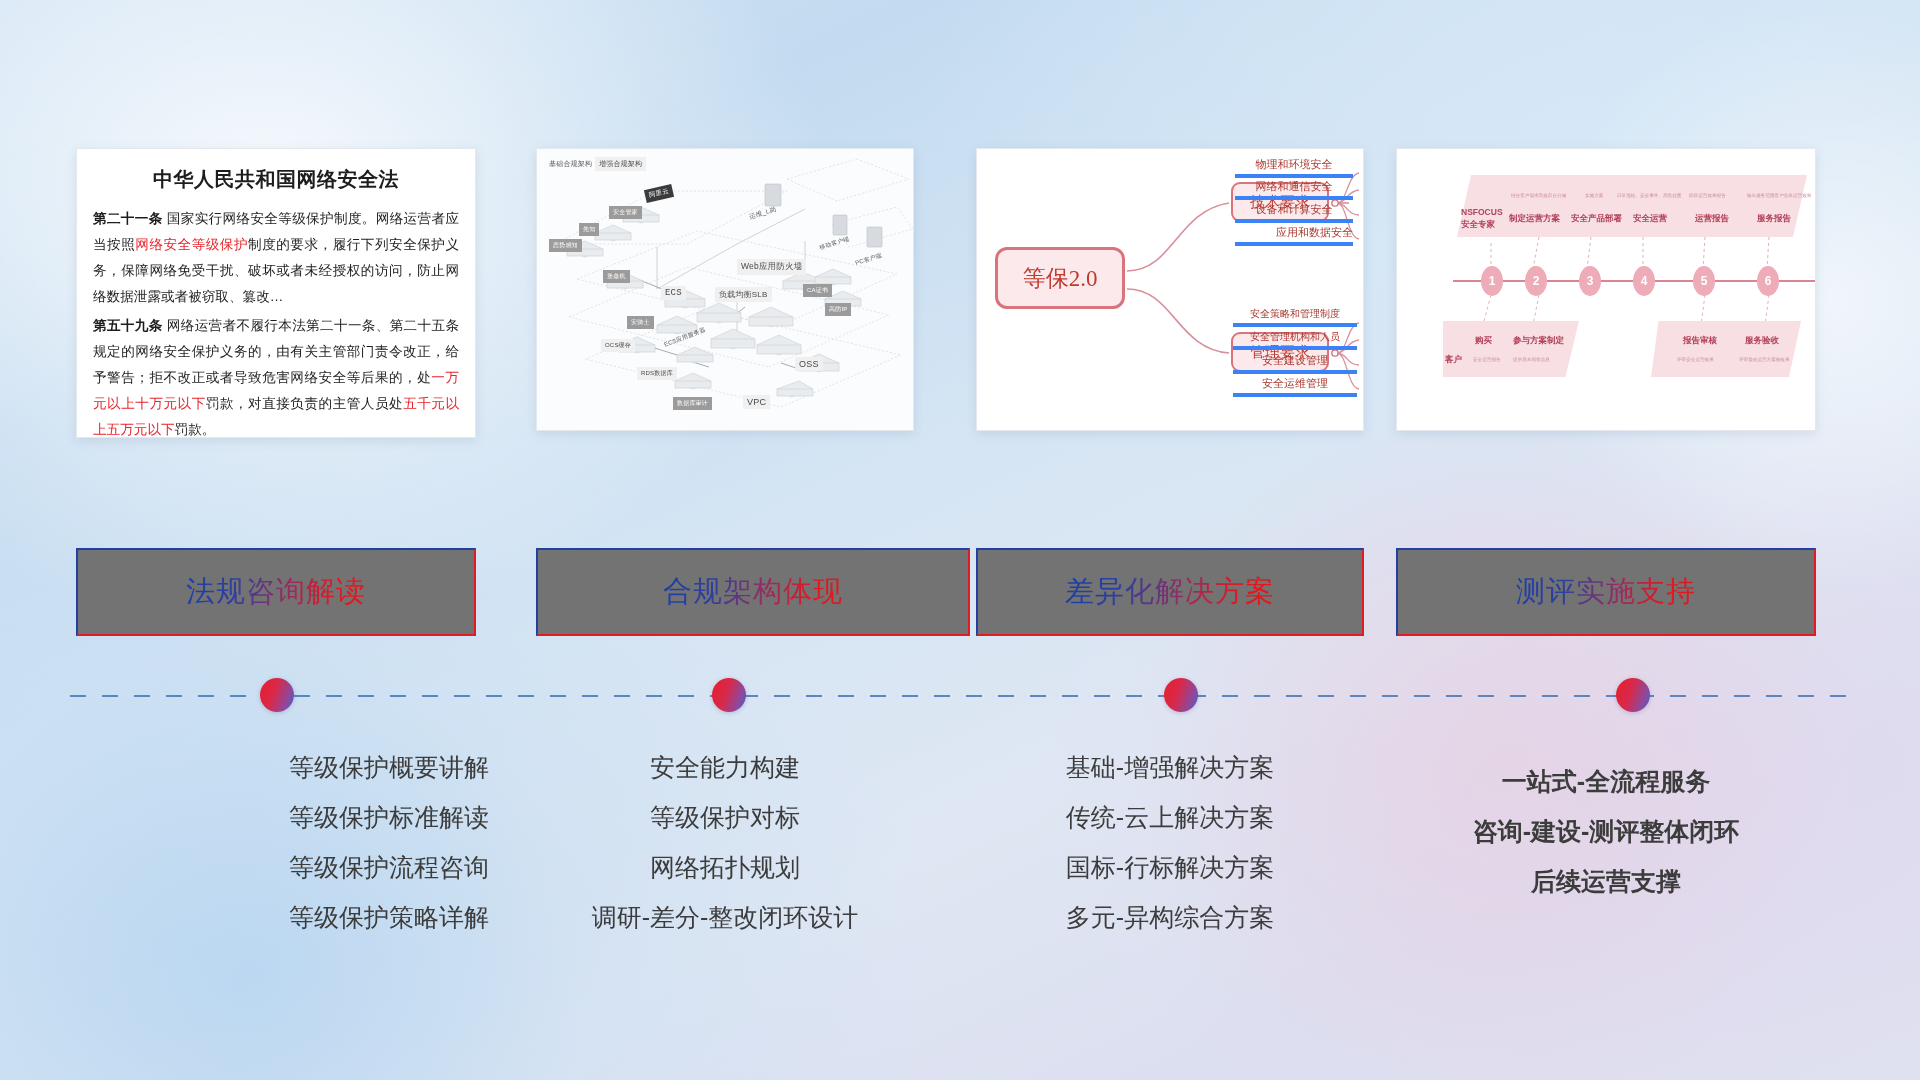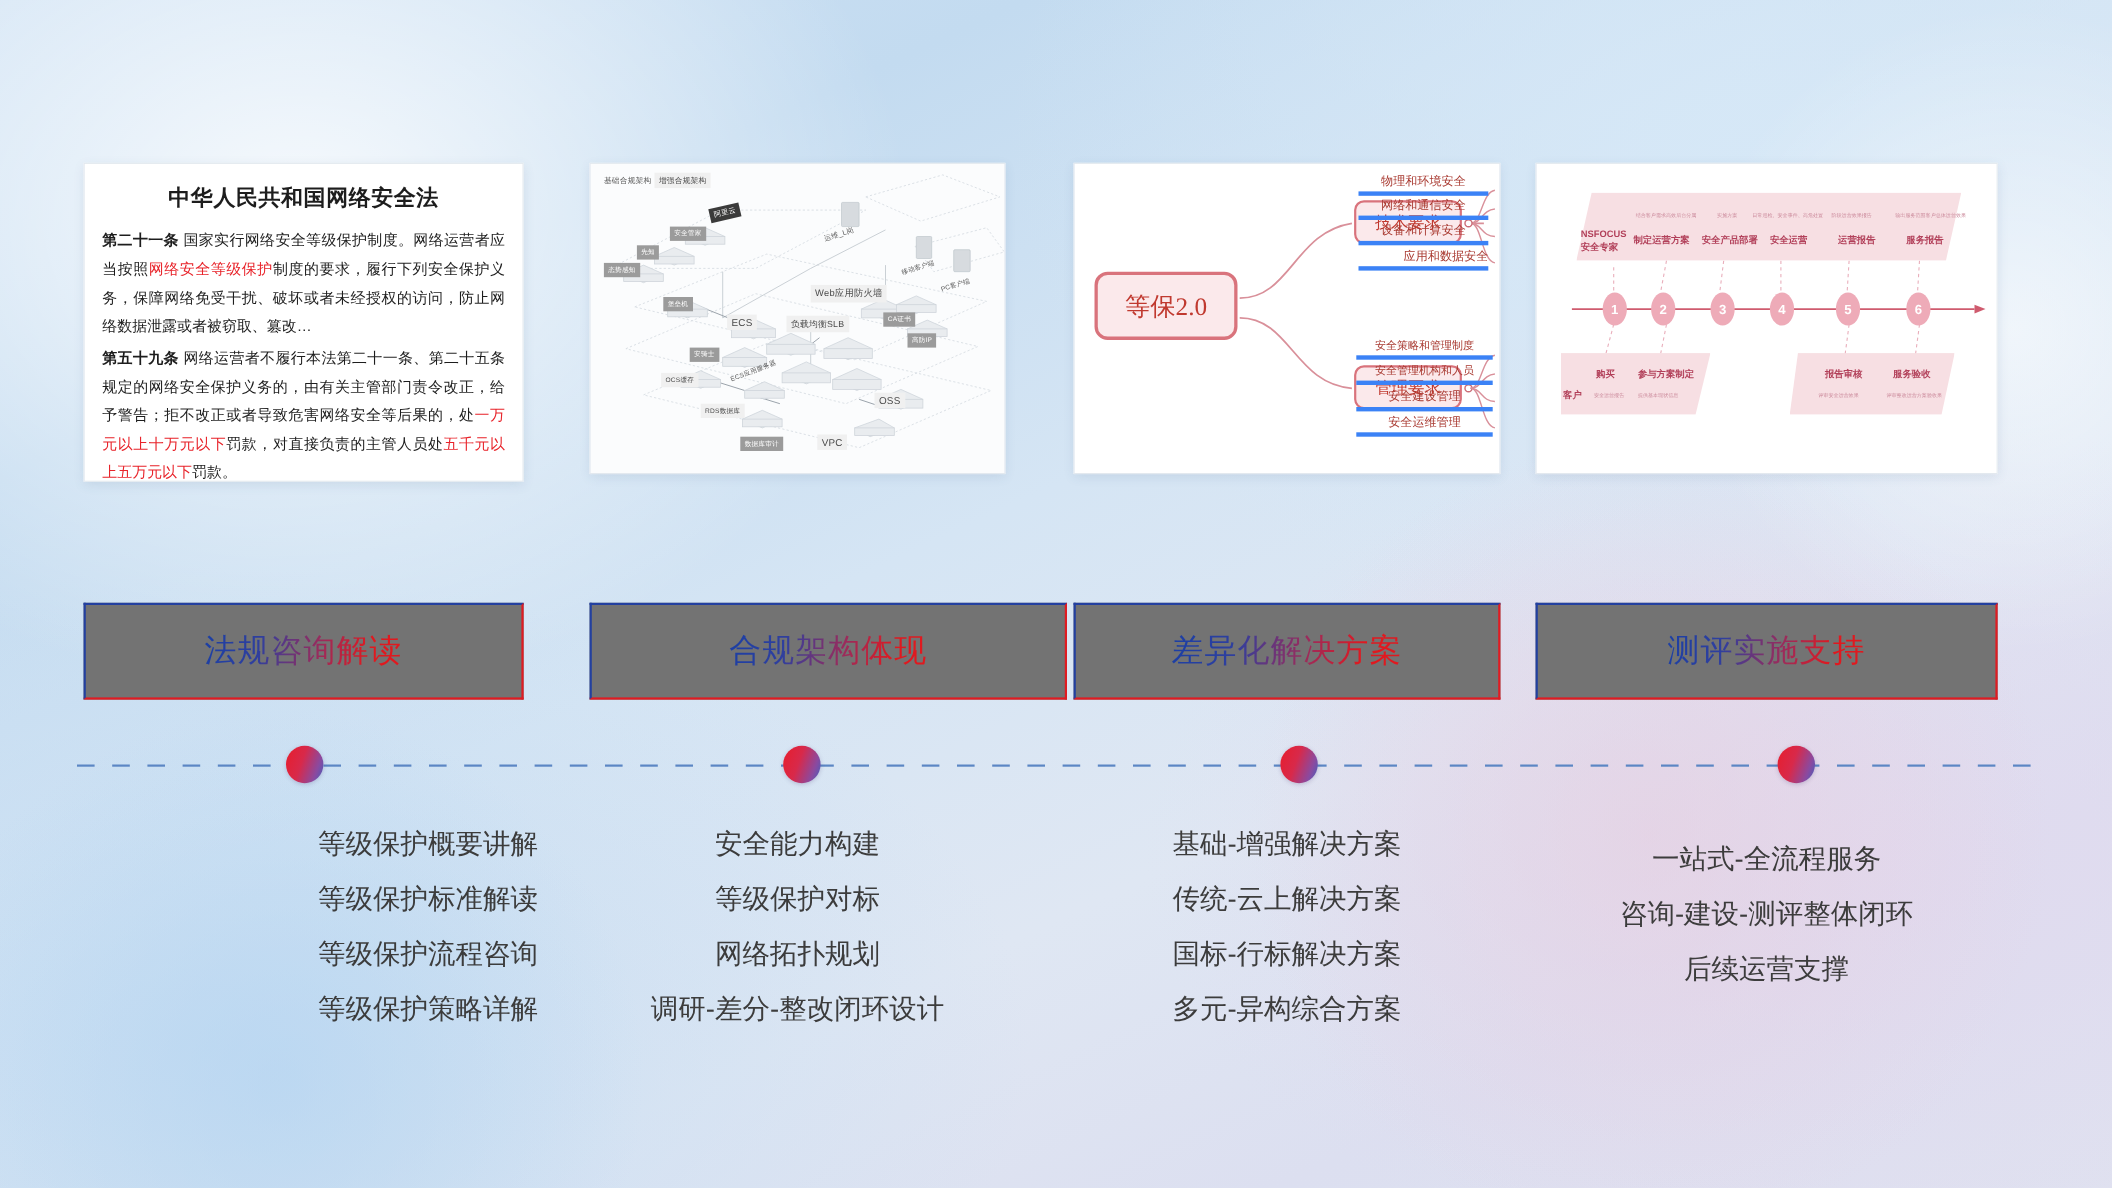--- a/index.html
+++ b/index.html
@@ -65,21 +65,21 @@
   #m-root { left:18px; top:98px; width:130px; height:62px; font-size:23px; border-width:3px; border-radius:12px; }
   #m-tech { left:254px; top:33px;  width:98px; height:40px; font-size:15px; }
   #m-mgmt { left:254px; top:183px; width:98px; height:40px; font-size:15px; }
   .leaf {
     position:absolute; color:#a8382f; font-size:11px; white-space:nowrap;
     font-family:"Liberation Serif","DejaVu Serif",serif;
     border-bottom:4px solid #3b82f6; padding-bottom:2px; text-align:center;
   }
 
   
-  .nsf { position:relative; width:100%; height:100%; background:#fff; }
+  .nsf { position:relative; width:100%; height:100%; background:#fff;margin-left:24px; }
   .band {
     position:absolute; background:#f7dfe3;
   }
   #band-top { left:36px; top:26px; width:350px; height:62px;
      clip-path: polygon(4% 0, 100% 0, 96% 100%, 0 100%); }
   #band-bl { left:22px; top:172px; width:136px; height:56px;
      clip-path: polygon(0 0, 100% 0, 90% 100%, 0 100%); }
   #band-br { left:230px; top:172px; width:150px; height:56px;
      clip-path: polygon(5% 0, 100% 0, 92% 100%, 0 100%); }
   .nsf-cap { position:absolute; color:#b2405a; font-size:8.5px; font-weight:bold; white-space:nowrap; }
@@ -122,21 +122,21 @@
   #dot-3 { left:1094px; }
   #dot-4 { left:1546px; }
 
   
   .cols { position:absolute; top:742px; left:0; width:1920px; height:230px; }
   .col { position:absolute; top:0; text-align:center; color:#3c3c3c; font-size:25px; line-height:50px; }
   .col div { white-space:nowrap; }
   #col-1 { left:89px;   width:400px;text-align:right; }
   #col-2 { left:536px;  width:378px; }
   #col-3 { left:976px;  width:388px; }
-  #col-4 { left:1396px; width:420px; top:14px; }
+  #col-4 { left:1396px; width:420px; top:14px;font-weight:bold; }
 </style>
 </head>
 <body>
 
 <div class="bg-soft"></div>
 
 <div class="cards">
 
   <div class="card" id="card-1">
     <div class="law-title">中华人民共和国网络安全法</div>
@@ -221,21 +221,21 @@
       <div class="tag light" style="left:58px; top:8px; font-size:7px;">增强合规架构</div>
       <div class="tag dark" style="left:108px; top:38px; transform:rotate(-13deg); font-size:6.5px;">阿里云</div>
       <div class="tag" style="left:72px; top:57px;">安全管家</div>
       <div class="tag" style="left:42px; top:74px;">先知</div>
       <div class="tag" style="left:12px; top:90px;">态势感知</div>
       <div class="tag" style="left:66px; top:121px;">堡垒机</div>
       <div class="tag" style="left:90px; top:167px;">安骑士</div>
       <div class="tag light" style="left:64px; top:190px;">OCS缓存</div>
       <div class="tag light" style="left:100px; top:218px;">RDS数据库</div>
       <div class="tag" style="left:136px; top:248px;">数据库审计</div>
-      <div class="tag light" style="left:124px; top:137px; font-size:9px;">ECS</div>
+      <div class="tag light" style="left:124px; top:137px; font-size:9px;font-family:Liberation Mono, monospace;">ECS</div>
       <div class="tag plain" style="left:122px; top:182px; font-size:6px; transform:rotate(-21deg);">ECS应用服务器</div>
       <div class="tag light" style="left:178px; top:138px; font-size:8px;">负载均衡SLB</div>
       <div class="tag light" style="left:200px; top:110px; font-size:8.5px;">Web应用防火墙</div>
       <div class="tag" style="left:266px; top:135px;">CA证书</div>
       <div class="tag" style="left:288px; top:154px;">高防IP</div>
       <div class="tag light" style="left:258px; top:208px; font-size:9px;">OSS</div>
       <div class="tag light" style="left:206px; top:246px; font-size:9px;">VPC</div>
       <div class="tag plain" style="left:208px; top:58px; font-size:6.5px; transform:rotate(-17deg);">运维_L岗</div>
       <div class="tag plain" style="left:278px; top:88px; font-size:6px; transform:rotate(-17deg);">移动客户端</div>
       <div class="tag plain" style="left:314px; top:104px; font-size:6px; transform:rotate(-17deg);">PC客户端</div>

